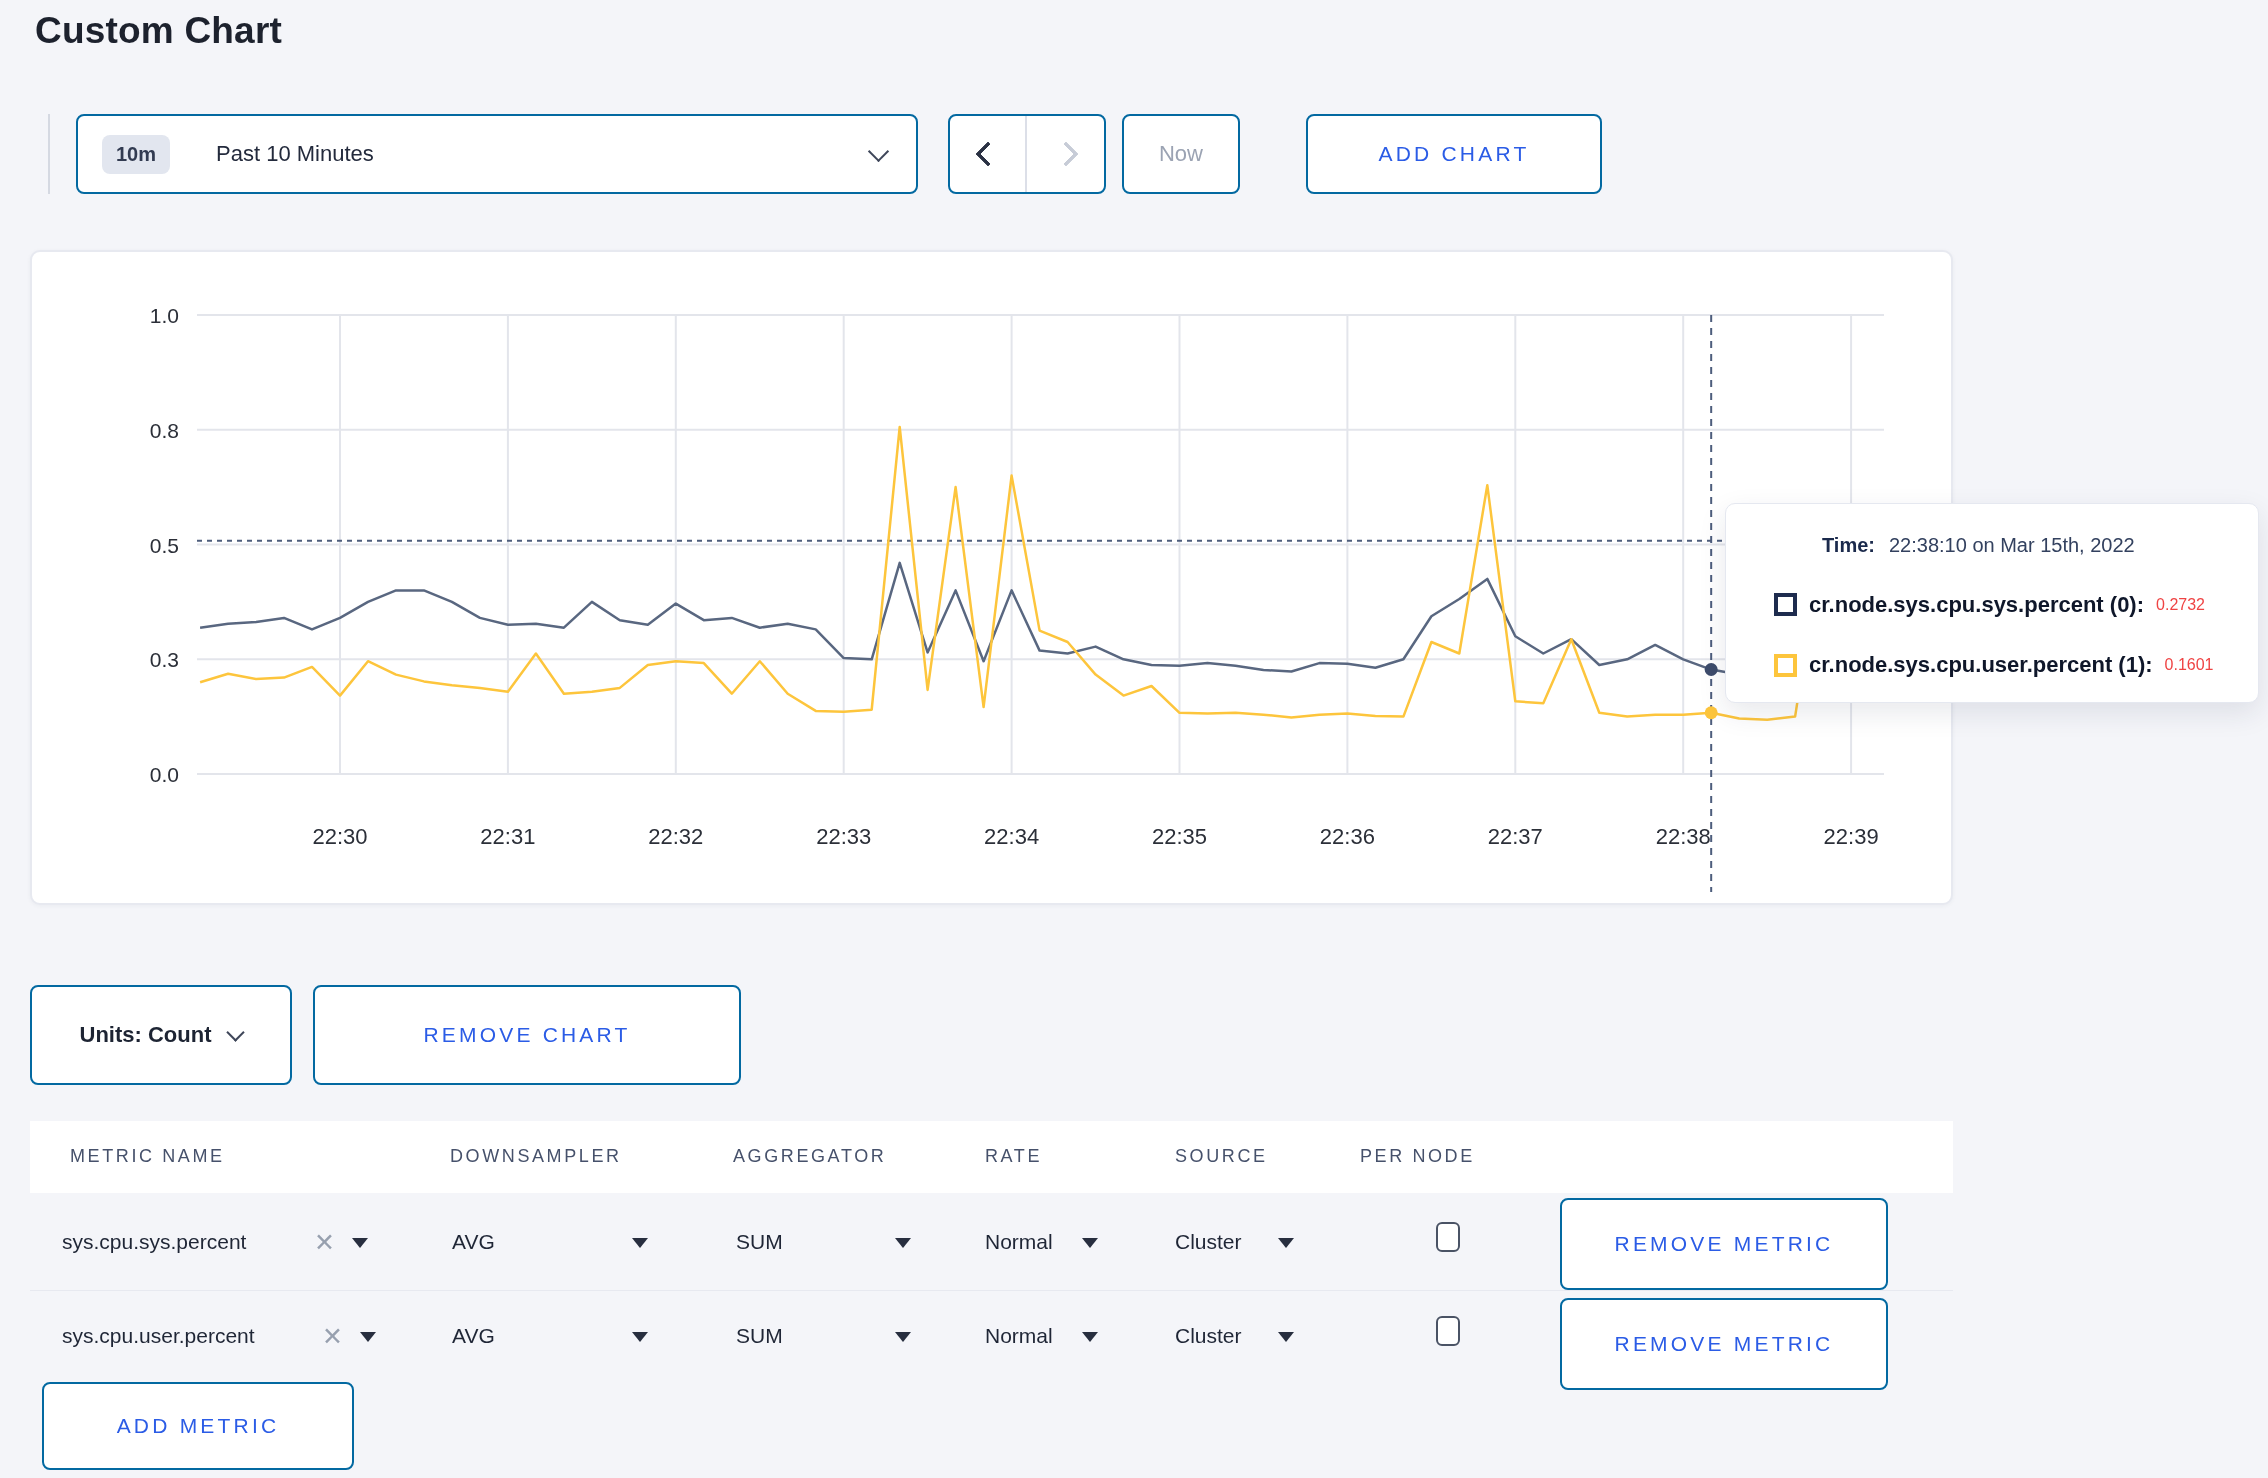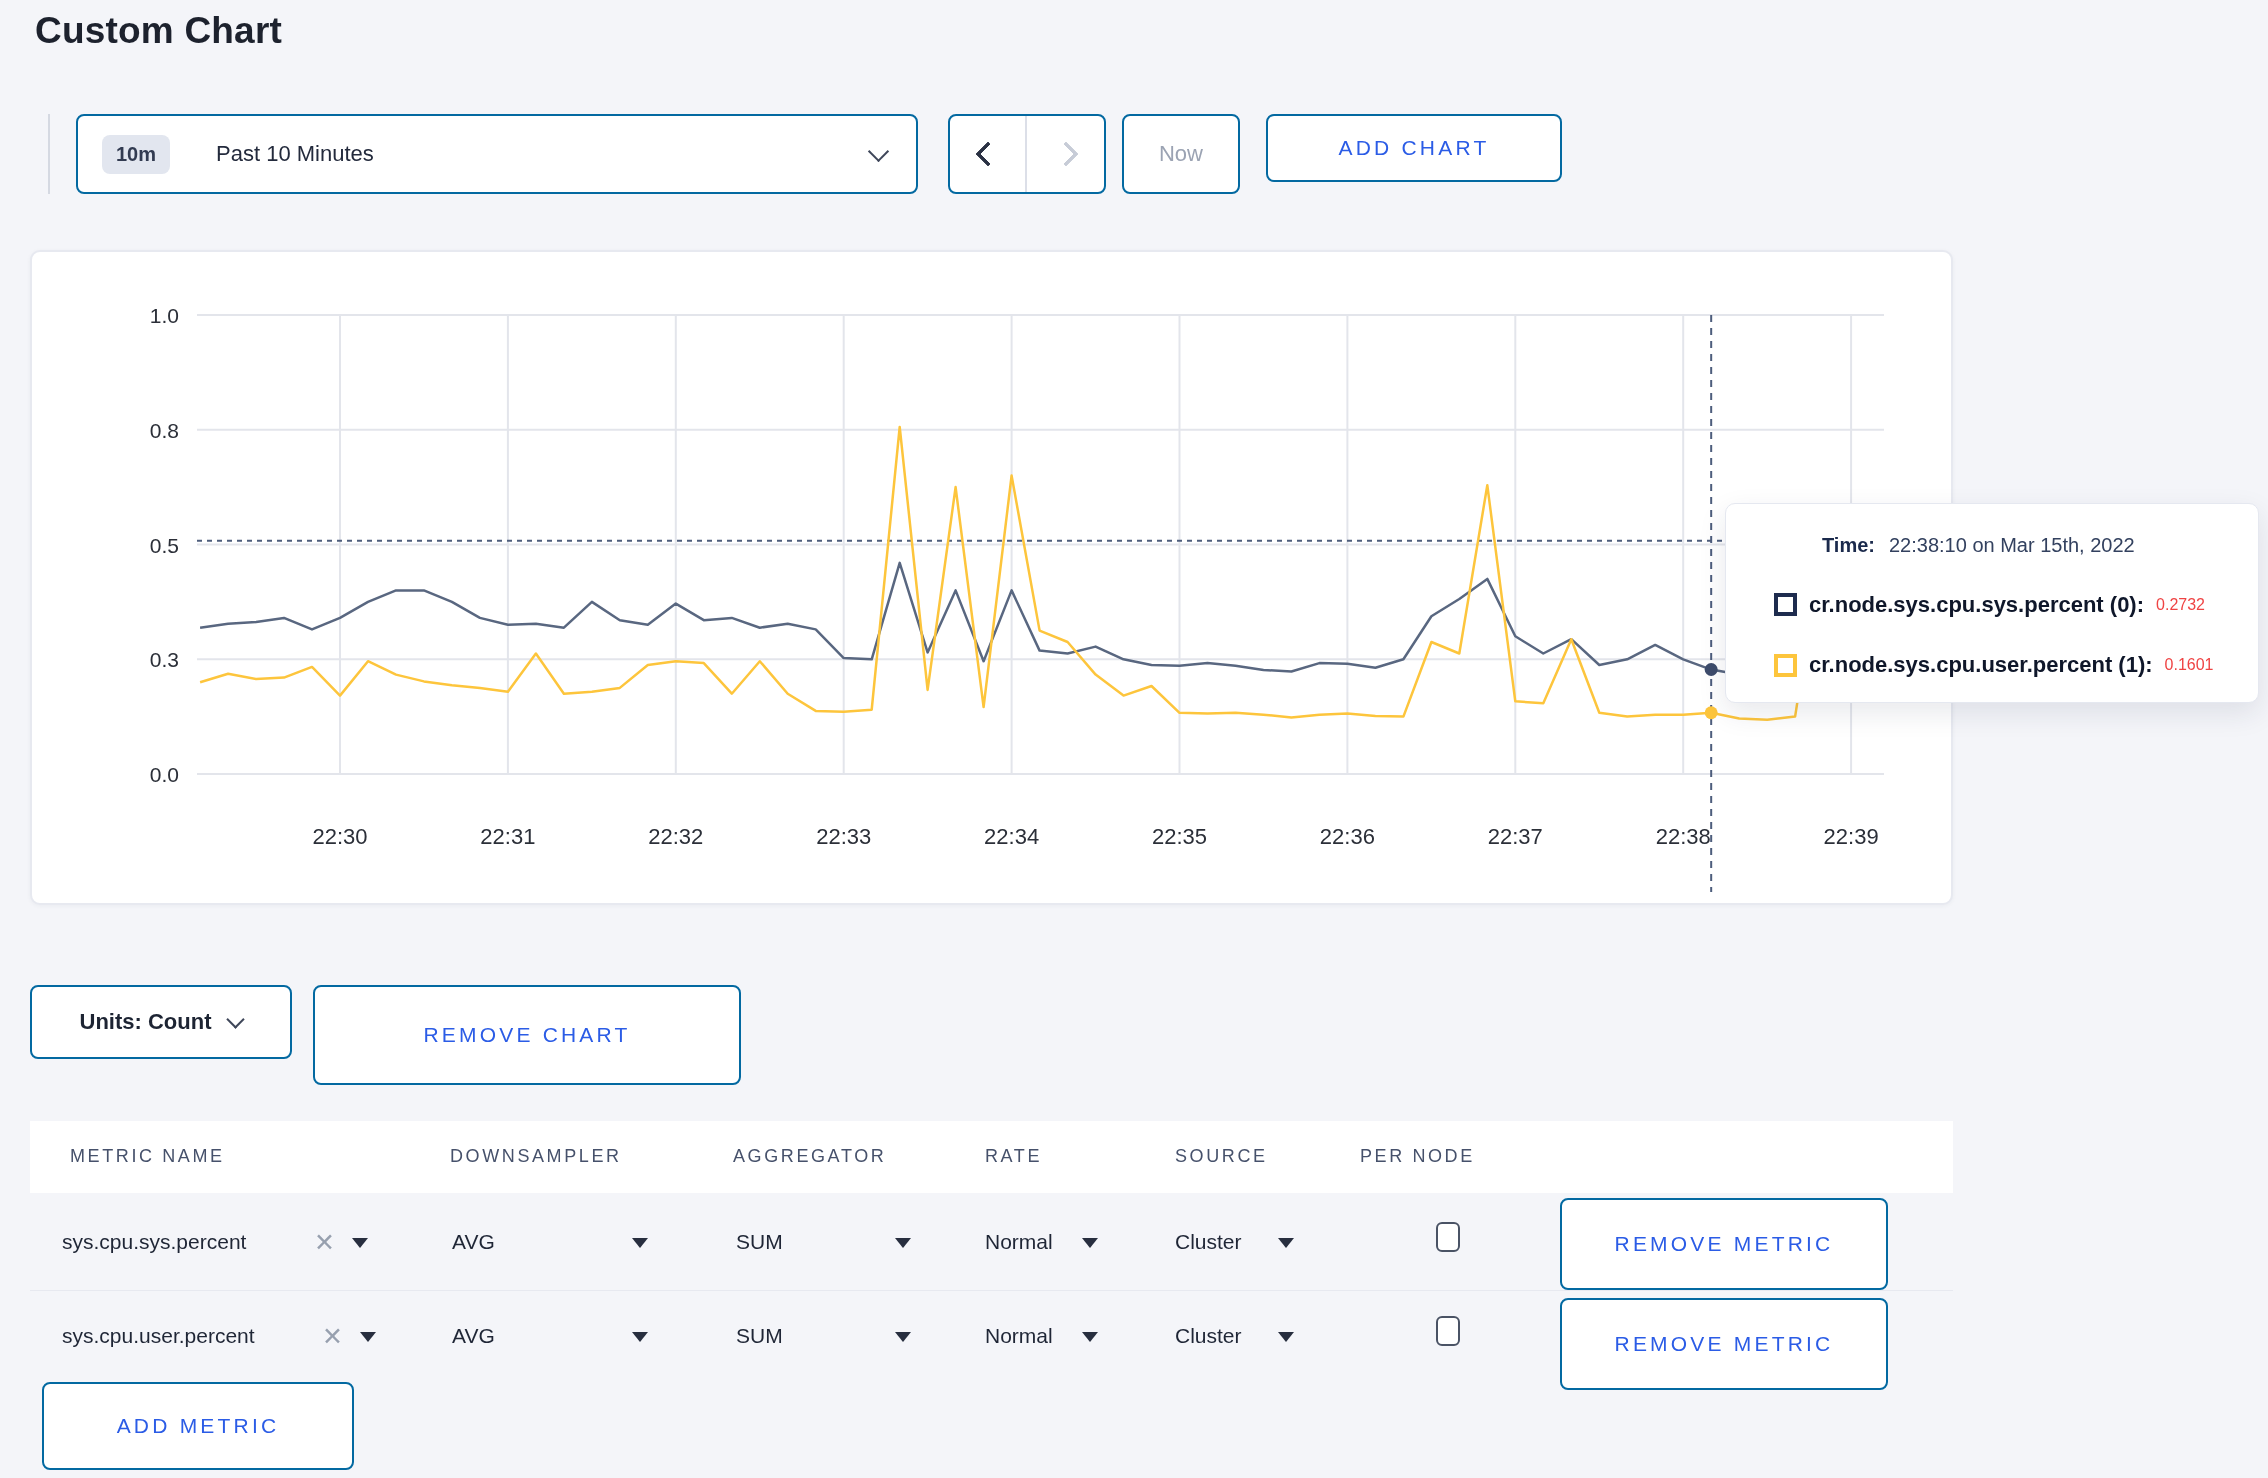--- a/index.html
+++ b/index.html
@@ -24,40 +24,40 @@
   .nav-group{left:948px;top:114px;width:158px;height:80px;padding:0;overflow:hidden;}
   .nav-btn{width:79px;height:100%;display:flex;align-items:center;justify-content:center;box-sizing:border-box;}
   .nav-btn:first-child{border-right:2px solid #dcdfe8;}
   .chev-left{width:14px;height:14px;border-left:4px solid #2a3143;border-bottom:4px solid #2a3143;
              transform:rotate(45deg);border-radius:1px;}
   .chev-right{width:14px;height:14px;border-right:4px solid #c7ccd7;border-top:4px solid #c7ccd7;
               transform:rotate(45deg);border-radius:1px;}
   .now-btn{left:1122px;top:114px;width:118px;height:80px;justify-content:center;
            font-size:22px;color:#9ba3b3;}
   .blue-btn{justify-content:center;font-size:21px;letter-spacing:3.2px;color:#2b5ce6;font-weight:500;}
-  .add-chart-btn{left:1266px;top:114px;width:296px;height:68px;}
+  .add-chart-btn{left:1306px;top:114px;width:296px;height:80px;}
 
   
   .chart-card{left:30px;top:250px;width:1923px;height:655px;background:#fff;
               border:2px solid #e7e9f0;border-radius:10px;box-sizing:border-box;
               box-shadow:0 1px 4px rgba(40,50,80,.05);}
   #chart-svg{position:absolute;left:0;top:0;}
 
   
   .tooltip{left:1725px;top:503px;width:534px;height:200px;background:#fff;border:1px solid #e5e8f0;
            border-radius:10px;box-shadow:0 10px 28px rgba(30,40,70,.10);box-sizing:border-box;
            padding:30px 20px 24px 48px;display:flex;flex-direction:column;justify-content:space-between;}
   .tt-row{display:flex;align-items:center;font-size:20px;color:#33415f;white-space:nowrap;}
   .tt-label{font-weight:700;color:#1b2a4c;margin-right:14px;margin-left:48px;}
   .tt-swatch{width:15px;height:15px;border:4px solid #1e2c4e;margin-right:12px;flex:0 0 auto;}
   .tt-metric{font-weight:700;color:#0f172a;margin-right:12px;font-size:22px;}
   .tt-value{color:#ef4444;font-size:16px;}
 
   
-  .units-dd{left:30px;top:985px;width:262px;height:74px;justify-content:center;gap:18px;
+  .units-dd{left:30px;top:985px;width:262px;height:100px;justify-content:center;gap:18px;
             font-size:22px;font-weight:700;color:#1d2433;}
   .units-dd .chev{width:11px;height:11px;margin-top:-5px;}
   .remove-chart-btn{left:313px;top:985px;width:428px;height:100px;}
 
   
   .thead-band{left:30px;top:1121px;width:1923px;height:72px;background:#fff;}
   .th{position:absolute;top:1146px;font-size:18px;letter-spacing:2.6px;color:#46516b;font-weight:500;}
   .row-text{position:absolute;font-size:21px;color:#1f2636;white-space:nowrap;}
   .x-icon{color:#97a0af;font-size:25px;font-weight:400;cursor:pointer;}
   .caret{width:0;height:0;border-left:8px solid transparent;border-right:8px solid transparent;

